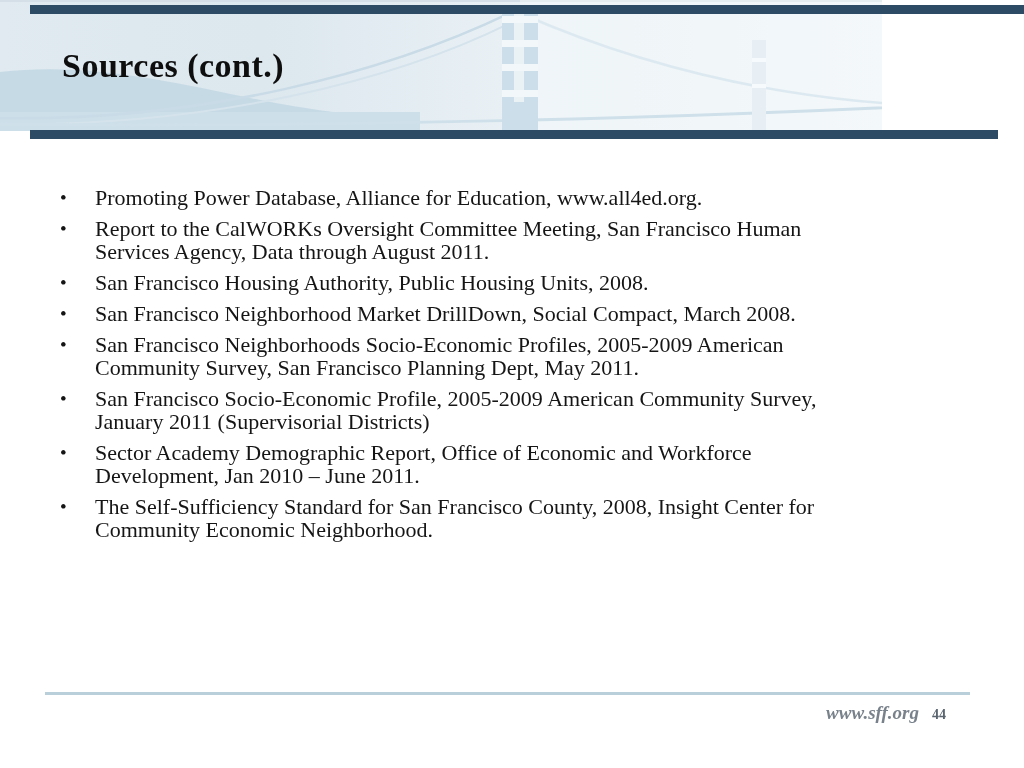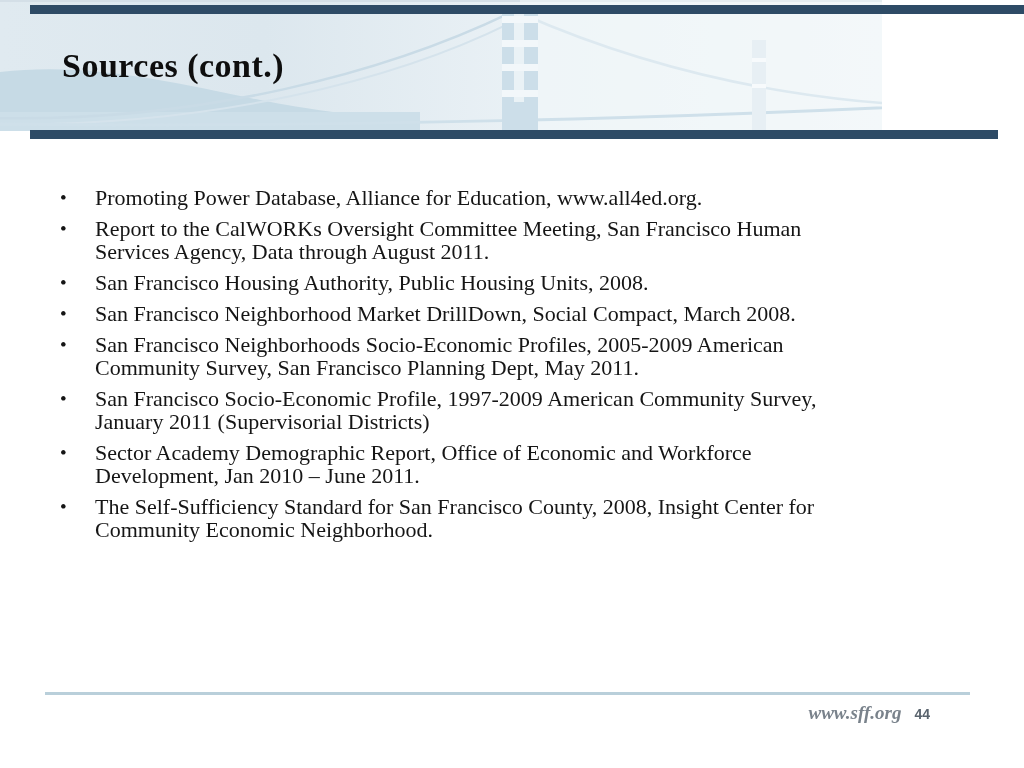--- a/index.html
+++ b/index.html
@@ -30,28 +30,28 @@
     font-size:22px;line-height:23px;white-space:nowrap;}
   .bullet-marker{position:absolute;left:2px;top:0;font-size:19px;line-height:23px;}
   
   .footer-line{position:absolute;top:692px;left:45px;width:925px;height:3px;background:#b9cfda;}
   .footer-org{
     position:absolute;top:707px;left:50px;
     font-family:"Liberation Sans","DejaVu Sans",sans-serif;
     font-size:13px;letter-spacing:4.5px;color:#8f959c;
   }
   .footer-right{
-    position:absolute;top:702px;right:94px;display:flex;align-items:baseline;gap:13px;
+    position:absolute;top:702px;right:78px;display:flex;align-items:baseline;gap:13px;
   }
   .footer-url{
     font-family:"Liberation Serif","DejaVu Serif",serif;
     font-style:italic;font-weight:bold;font-size:19px;color:#79828b;
   }
   .footer-page{
-    font-family:Liberation Sans, sans-serif;
+    font-family:Liberation Serif, serif;
     font-weight:bold;font-size:14px;color:#5a646e;text-align:right;
   }
 </style>
 </head>
 <body>
 
 <div class="slide">
 
   <div class="header">
     <div class="header-top-edge"></div>
@@ -115,21 +115,21 @@
     </div>
 
     <div class="bullet-item">
       <span class="bullet-marker">•</span>
       <div>San Francisco Neighborhoods Socio-Economic Profiles, 2005-2009 American</div>
       <div>Community Survey, San Francisco Planning Dept, May 2011.</div>
     </div>
 
     <div class="bullet-item">
       <span class="bullet-marker">•</span>
-      <div>San Francisco Socio-Economic Profile, 1997-2009 American Community Survey,</div>
+      <div>San Francisco Socio-Economic Profile, 2005-2009 American Community Survey,</div>
       <div>January 2011 (Supervisorial Districts)</div>
     </div>
 
     <div class="bullet-item">
       <span class="bullet-marker">•</span>
       <div>Sector Academy Demographic Report, Office of Economic and Workforce</div>
       <div>Development, Jan 2010 – June 2011.</div>
     </div>
 
     <div class="bullet-item">

